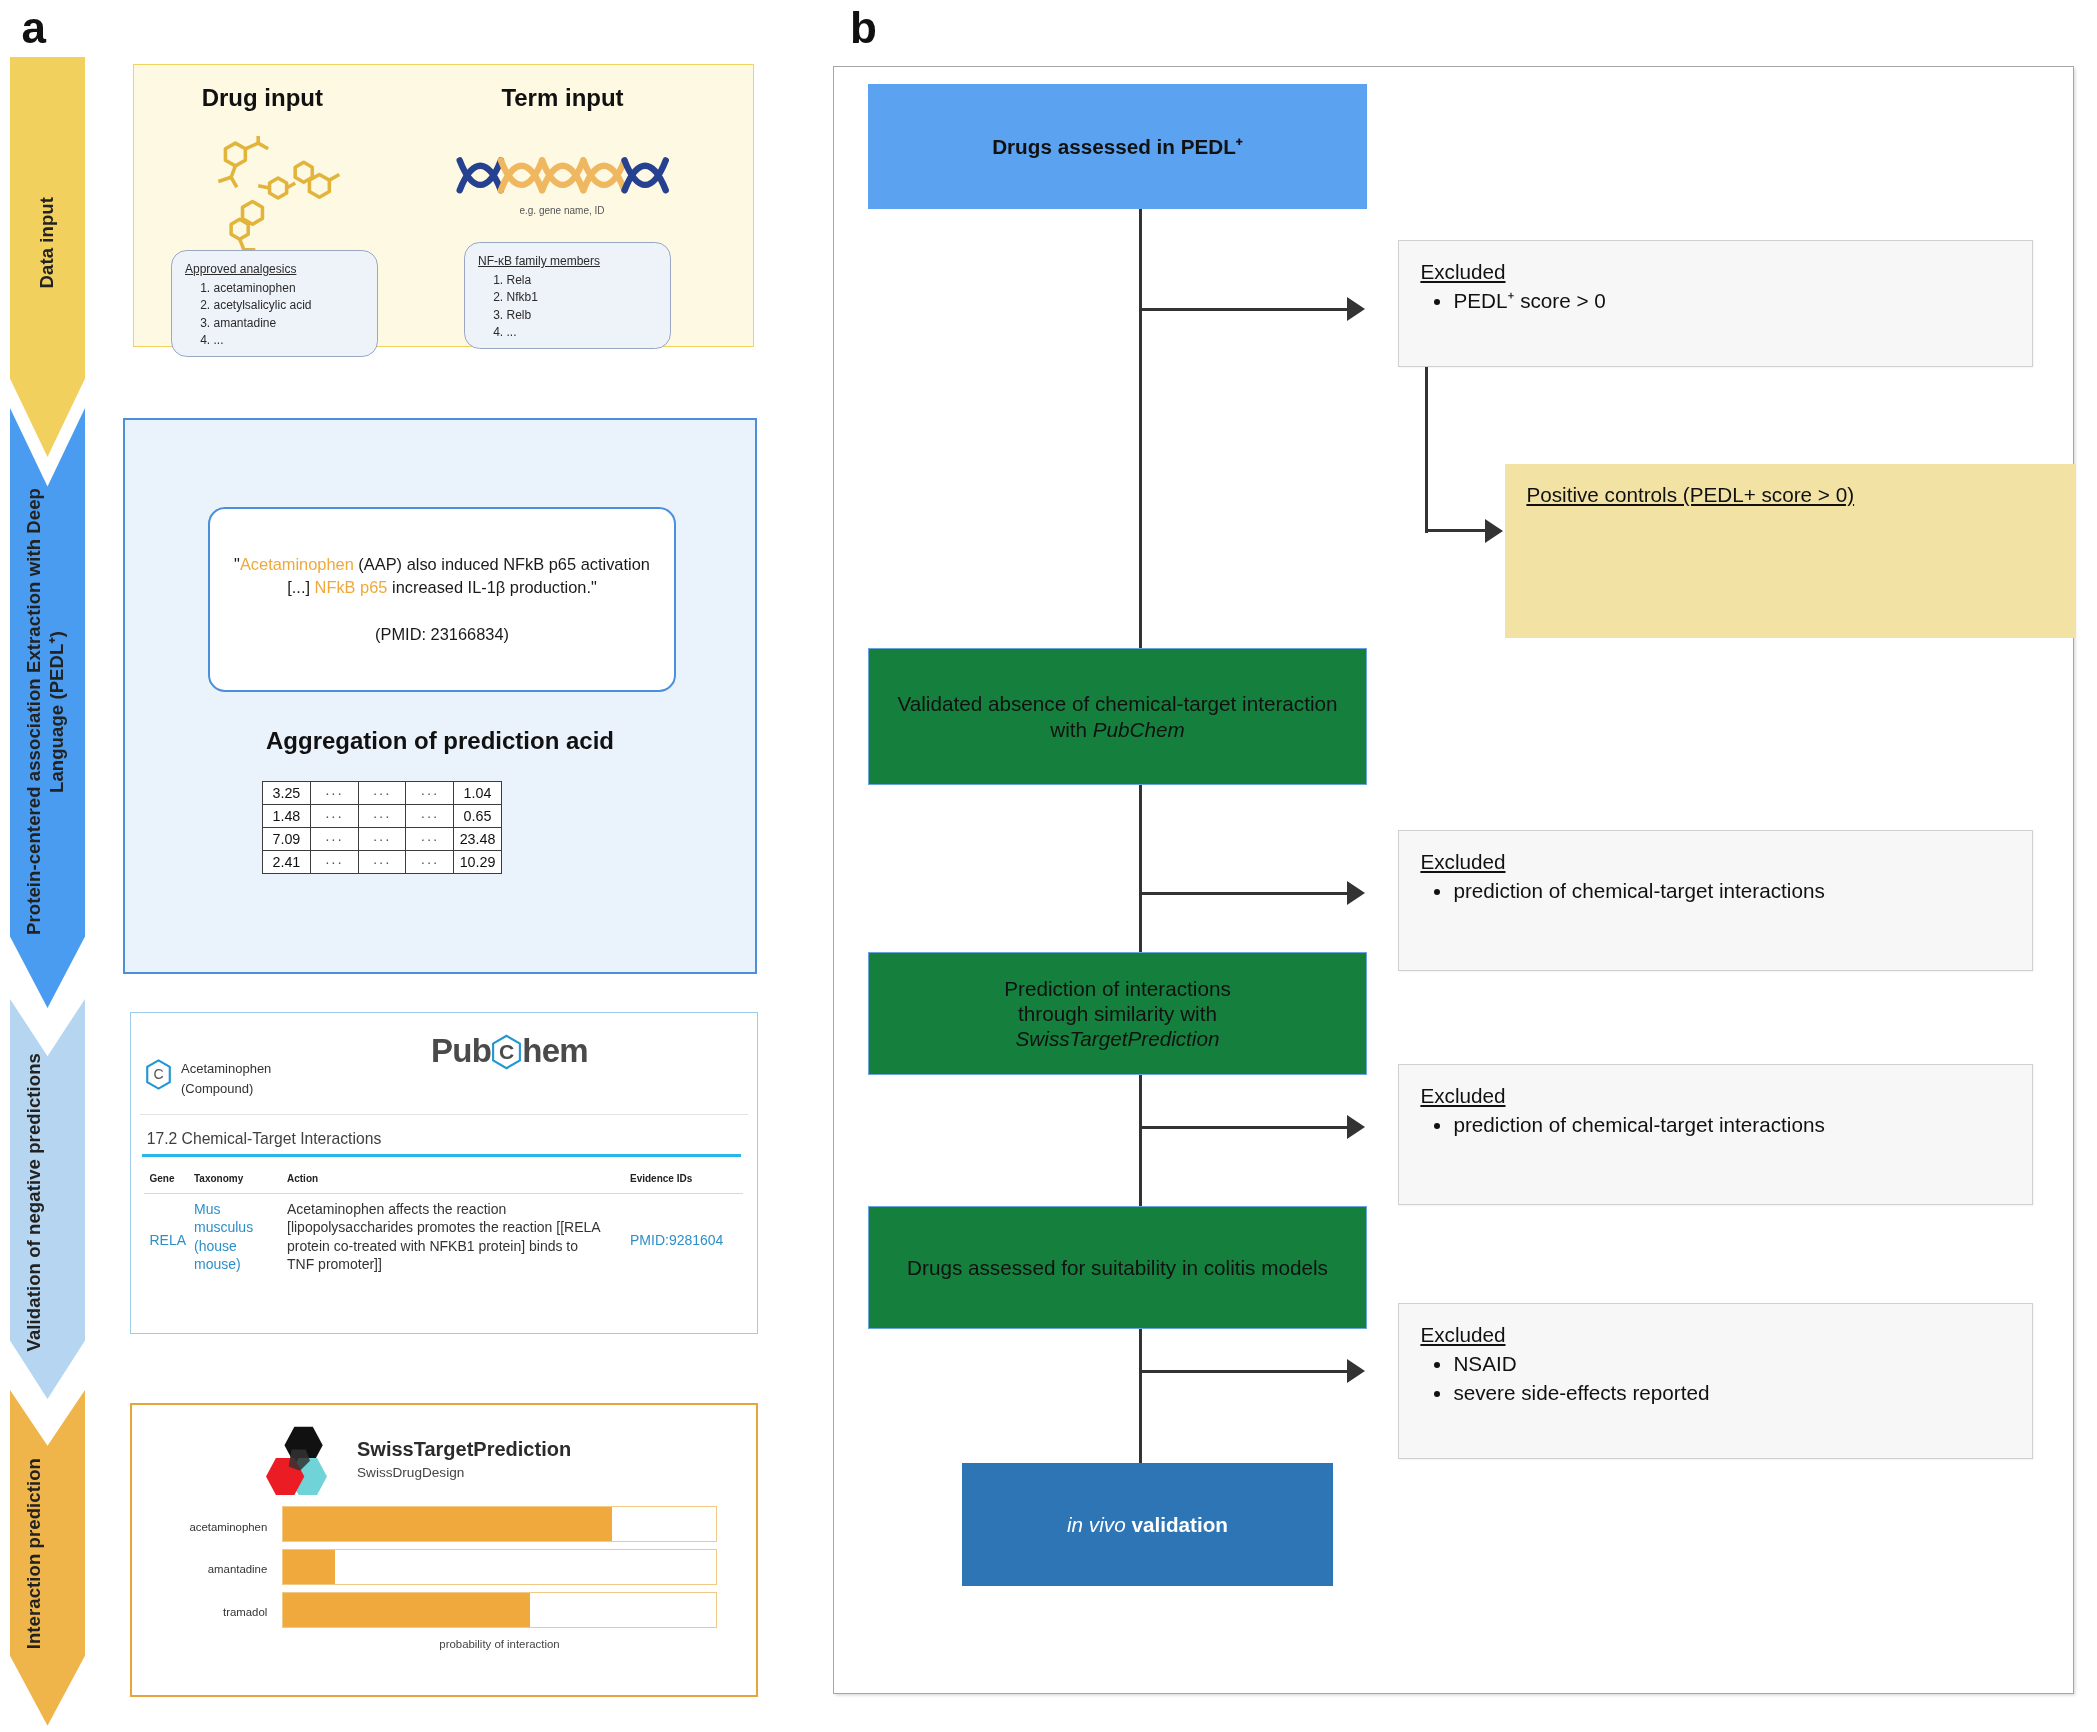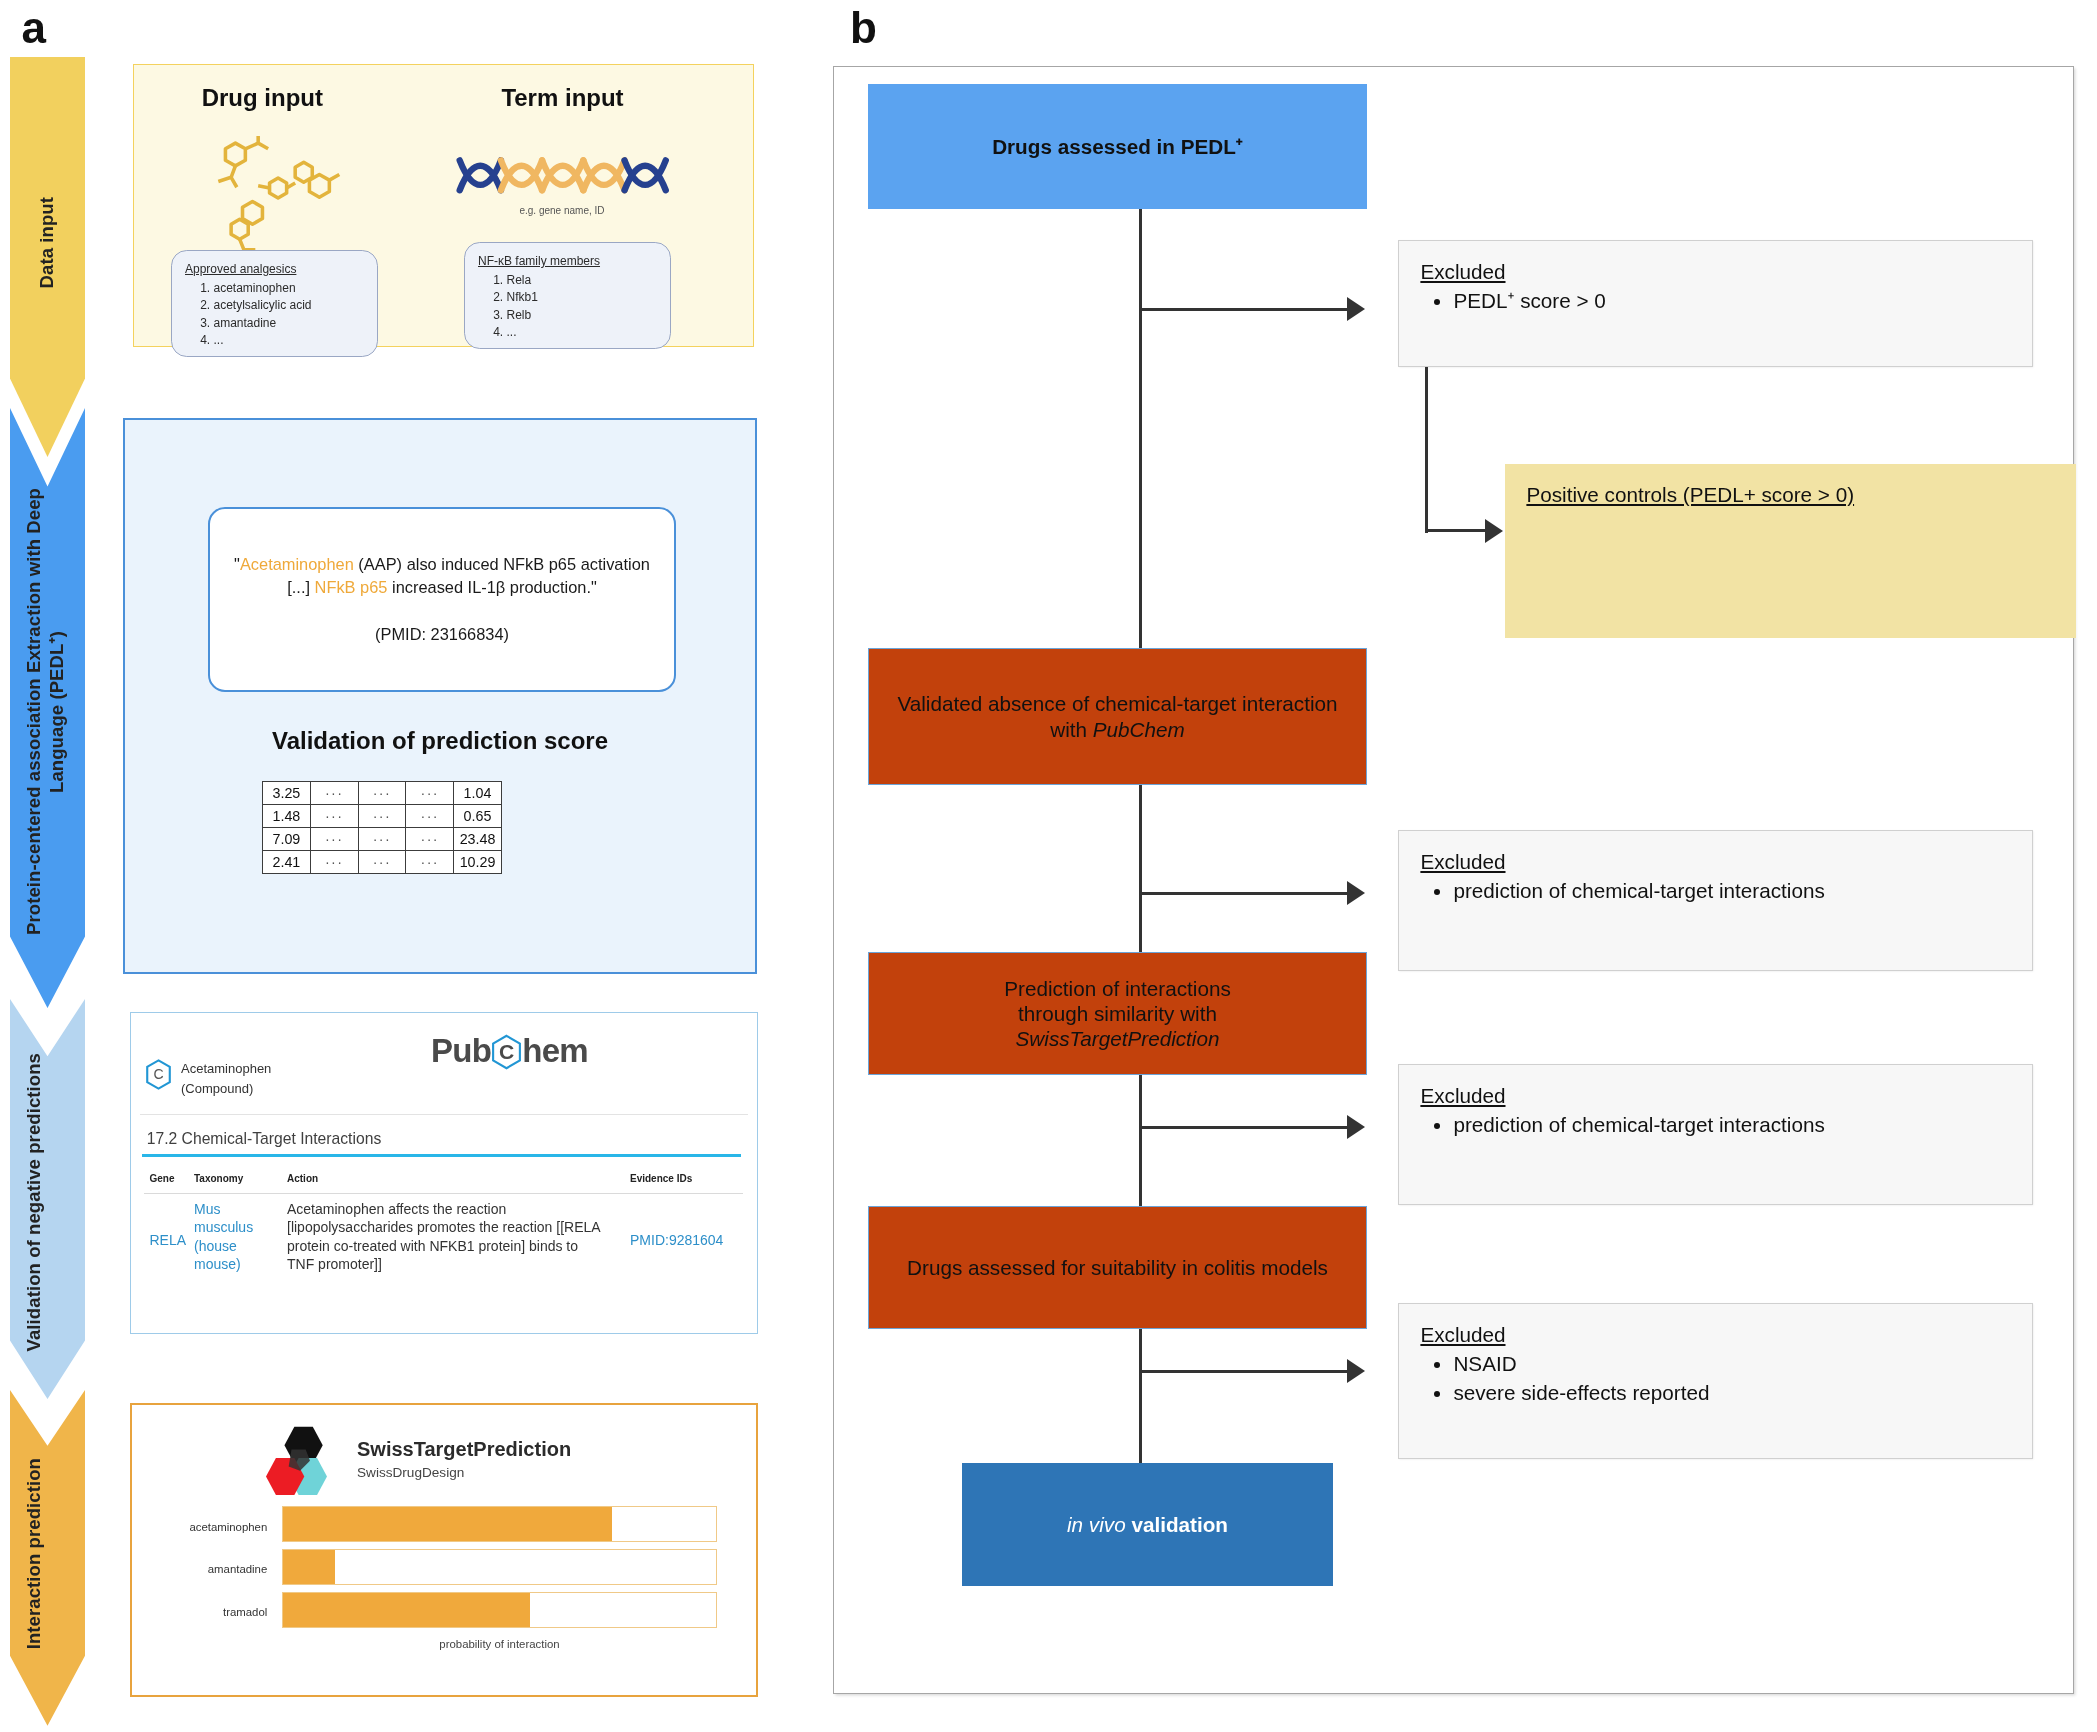--- a/index.html
+++ b/index.html
@@ -62,21 +62,21 @@
   .sw-track{position:absolute;background:#fff;border:1.4px solid #f0c987;box-sizing:border-box;}
   .sw-fill{position:absolute;background:#f0a93c;}
   .sw-axis{position:absolute;font-size:11.4px;color:#444;text-align:center;}
 
   
   .flow-frame{position:absolute;box-sizing:border-box;background:#fff;border:1.4px solid #a6a6a6;
       box-shadow:2.1px 2.1px 2.9px rgba(0,0,0,.16);}
   .fbox{position:absolute;box-sizing:border-box;display:flex;align-items:center;justify-content:center;
       text-align:center;font-size:20.7px;line-height:1.22;color:#111;padding:4.3px 8.6px;}
   .fbox.b-top{background:#5ba3f0;}
-  .fbox.b-light{background:#c2410c;border:0.7px solid #6ba4d8;}
+  .fbox.b-light{background:#15803d;border:0.7px solid #6ba4d8;}
   .fbox.b-dark{background:#2e75b6;color:#fff;}
   .ebox{position:absolute;box-sizing:border-box;background:#f7f7f7;border:0.7px solid #d0d0d0;
       box-shadow:1.4px 1.4px 2.1px rgba(0,0,0,.10);padding:18.5px 21.4px;font-size:20.7px;color:#111;}
   .ebox.yellow{background:#f2e3a4;border:none;box-shadow:none;}
   .ebox .eb-head{text-decoration:underline;margin:0 0 4.3px 0;}
   .ebox ul{margin:0;padding-left:33px;list-style:disc;}
   .ebox ul li{margin:2.9px 0;line-height:1.25;}
   .vline{position:absolute;background:#333;width:2.9px;}
   .hline{position:absolute;background:#333;height:2.9px;}
   .arrowhead{position:absolute;width:0;height:0;border-top:12px solid transparent;border-bottom:12px solid transparent;border-left:18.5px solid #333;}
@@ -176,21 +176,21 @@
 
 <div class="card card-blue" style="left:123px;top:418px;width:634px;height:556px;">
 
   <div class="quotebox" style="left:83px;top:87px;width:468px;height:185px;">
     <div>
       <span>"</span><span class="hl">Acetaminophen</span><span> (AAP) also induced NFkB p65 activation [...] </span><span class="hl">NFkB p65</span><span> increased IL-1β production."</span>
     </div>
     <div>(PMID: 23166834)</div>
   </div>
 
-  <div class="card-title" style="position:absolute;left:0;top:307px;width:100%;">Validation of prediction score</div>
+  <div class="card-title" style="position:absolute;left:0;top:307px;width:100%;">Aggregation of prediction acid</div>
 
   <table class="scoretbl" style="left:137px;top:361px;">
     <tbody>
         <tr>
       <td>3.25</td>
       <td class="dots">···</td>
       <td class="dots">···</td>
       <td class="dots">···</td>
       <td>1.04</td>
     </tr>

